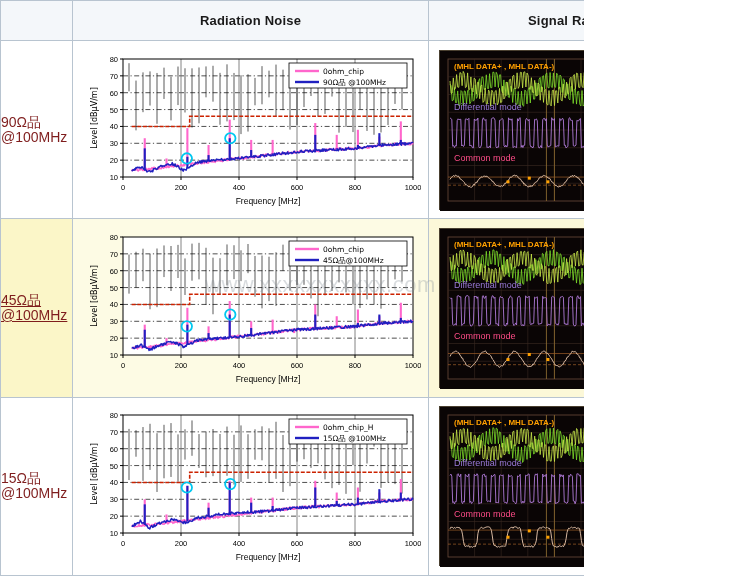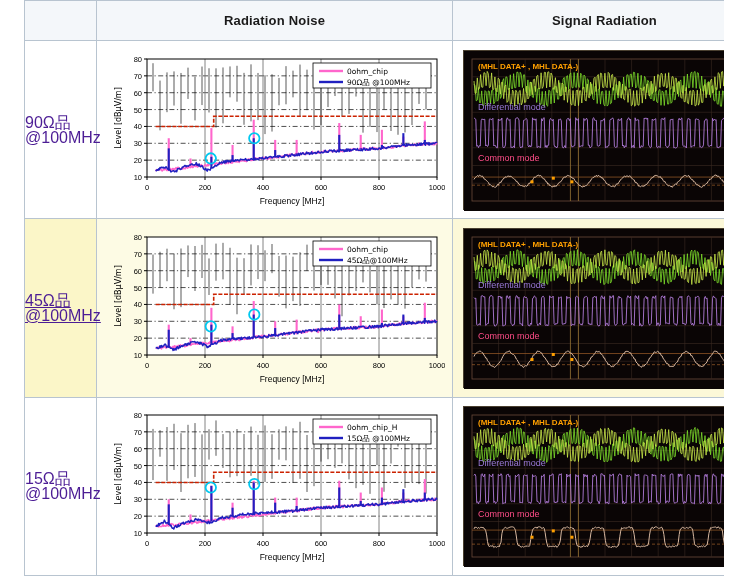--- a/index.html
+++ b/index.html
@@ -3,25 +3,24 @@
 <meta charset="utf-8">
 <style>
   * { box-sizing: border-box; }
   html, body {
     margin: 0; padding: 0;
     width: 732px; height: 576px;
     background: #ffffff;
     font-family: "Liberation Sans", sans-serif;
   }
   #root {
-    width: 724px; height: 576px;
+    width: 584px; height: 576px;
     position: relative;
     background: #fff;
     overflow: hidden;
-    padding-left: 24px;
   }
   table.matrix {
     width: 732px; height: 576px;
     border-collapse: collapse;
     table-layout: fixed;
   }
   table.matrix td, table.matrix th {
     border: 1px solid #b8c4d0;
     padding: 0;
     vertical-align: middle;
@@ -37,23 +36,23 @@
     font-weight: 700;
     color: #1a1a1a;
     letter-spacing: .2px;
   }
   thead th.blank { background: #f4f7fa; }
 
   tbody tr { height: 178px; }
   td.rowlabel {
     text-align: left;
     padding-left: 7px;
-    font-size: 16px;
+    font-size: 14px;
     line-height: 15px;
-    color: #4c1d95;
+    color: #7f1d1d;
     background: #fff;
   }
   tr.hi td { background: #fcf8d8; }
   tr.hi td.rowlabel { background: #fbf6c8; text-decoration: underline; }
   td.cell-rad { background: #fff; text-align: center; }
   tr.hi td.cell-rad { background: #fdfbe4; }
   td.cell-si { text-align: center; }
 
   .chart-wrap { width: 340px; height: 166px; margin: 0 auto; display:block; }
   .scope-wrap { width: 284px; height: 160px; margin: 0 auto; display:block;
@@ -594,14 +593,15 @@
                 <text x="14" y="18" font-size="8" font-weight="bold" fill="#ffa000" font-family="&quot;Liberation Sans&quot;, sans-serif">(MHL DATA+ , MHL DATA-)</text>
                 <text x="14" y="59.12" font-size="9" fill="#9a7ad8" font-family="&quot;Liberation Sans&quot;, sans-serif">Differential mode</text>
                 <text x="14" y="110.24" font-size="9" fill="#ff4d88" font-family="&quot;Liberation Sans&quot;, sans-serif">Common mode</text>
               </svg></div>
         </td>
       </tr>
 
     </tbody>
   </table>
 
+  <div class="watermark">www.xxxxxxxxxxx.com</div>
 
 </div>
 
 </body></html>

